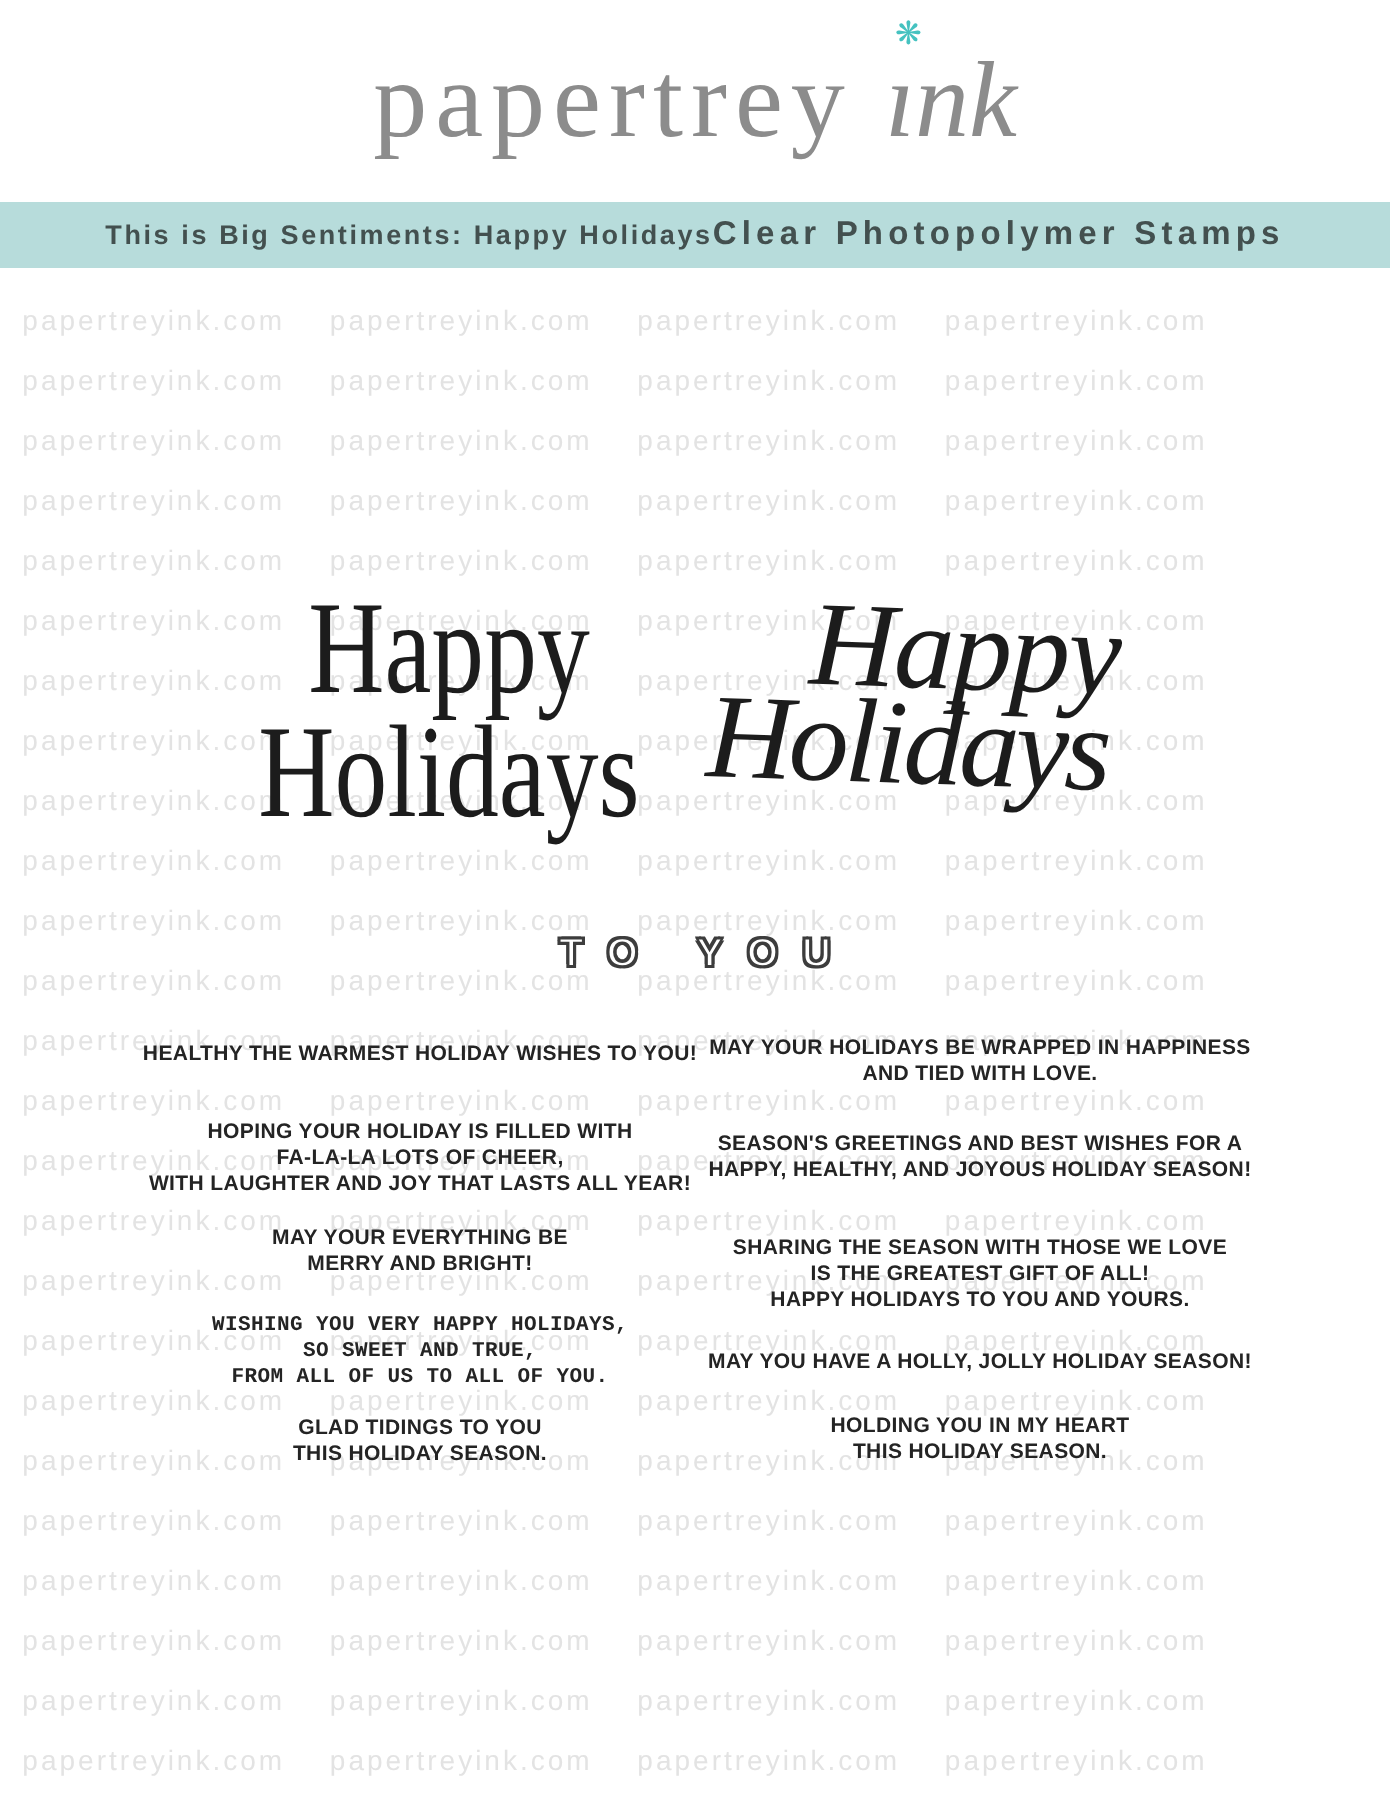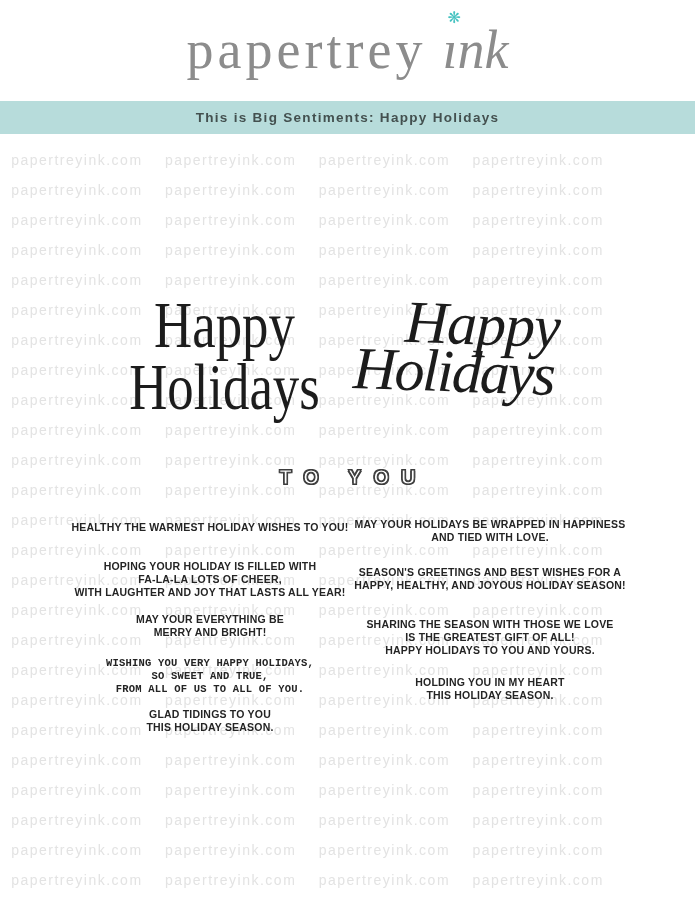--- a/index.html
+++ b/index.html
@@ -93,20 +93,21 @@
   <div class="logo-row">
     <span class="brand-serif">papertrey</span>
     <span class="brand-script">
       <span class="flower">❋</span>
       <span>ınk</span>
     </span>
   </div>
 
   <div class="banner">
     <span class="banner-title">This is Big Sentiments: Happy Holidays</span>
+    <span class="banner-subtitle">Clear Photopolymer Stamps</span>
   </div>
 
   <div class="watermark">
       <span>papertreyink.com</span>
       <span>papertreyink.com</span>
       <span>papertreyink.com</span>
       <span>papertreyink.com</span>
       <span>papertreyink.com</span>
       <span>papertreyink.com</span>
       <span>papertreyink.com</span>
@@ -230,17 +231,18 @@
   </div>
 
   <div class="col col-right">
     <div class="g g1">MAY YOUR HOLIDAYS BE WRAPPED IN HAPPINESS
 AND TIED WITH LOVE.</div>
     <div class="g g2">SEASON'S GREETINGS AND BEST WISHES FOR A
 HAPPY, HEALTHY, AND JOYOUS HOLIDAY SEASON!</div>
     <div class="g g3">SHARING THE SEASON WITH THOSE WE LOVE
 IS THE GREATEST GIFT OF ALL!
 HAPPY HOLIDAYS TO YOU AND YOURS.</div>
+    <div class="g g4">MAY YOU HAVE A HOLLY, JOLLY HOLIDAY SEASON!</div>
     <div class="g g5">HOLDING YOU IN MY HEART
 THIS HOLIDAY SEASON.</div>
   </div>
 
 </div>
 
 </body></html>

